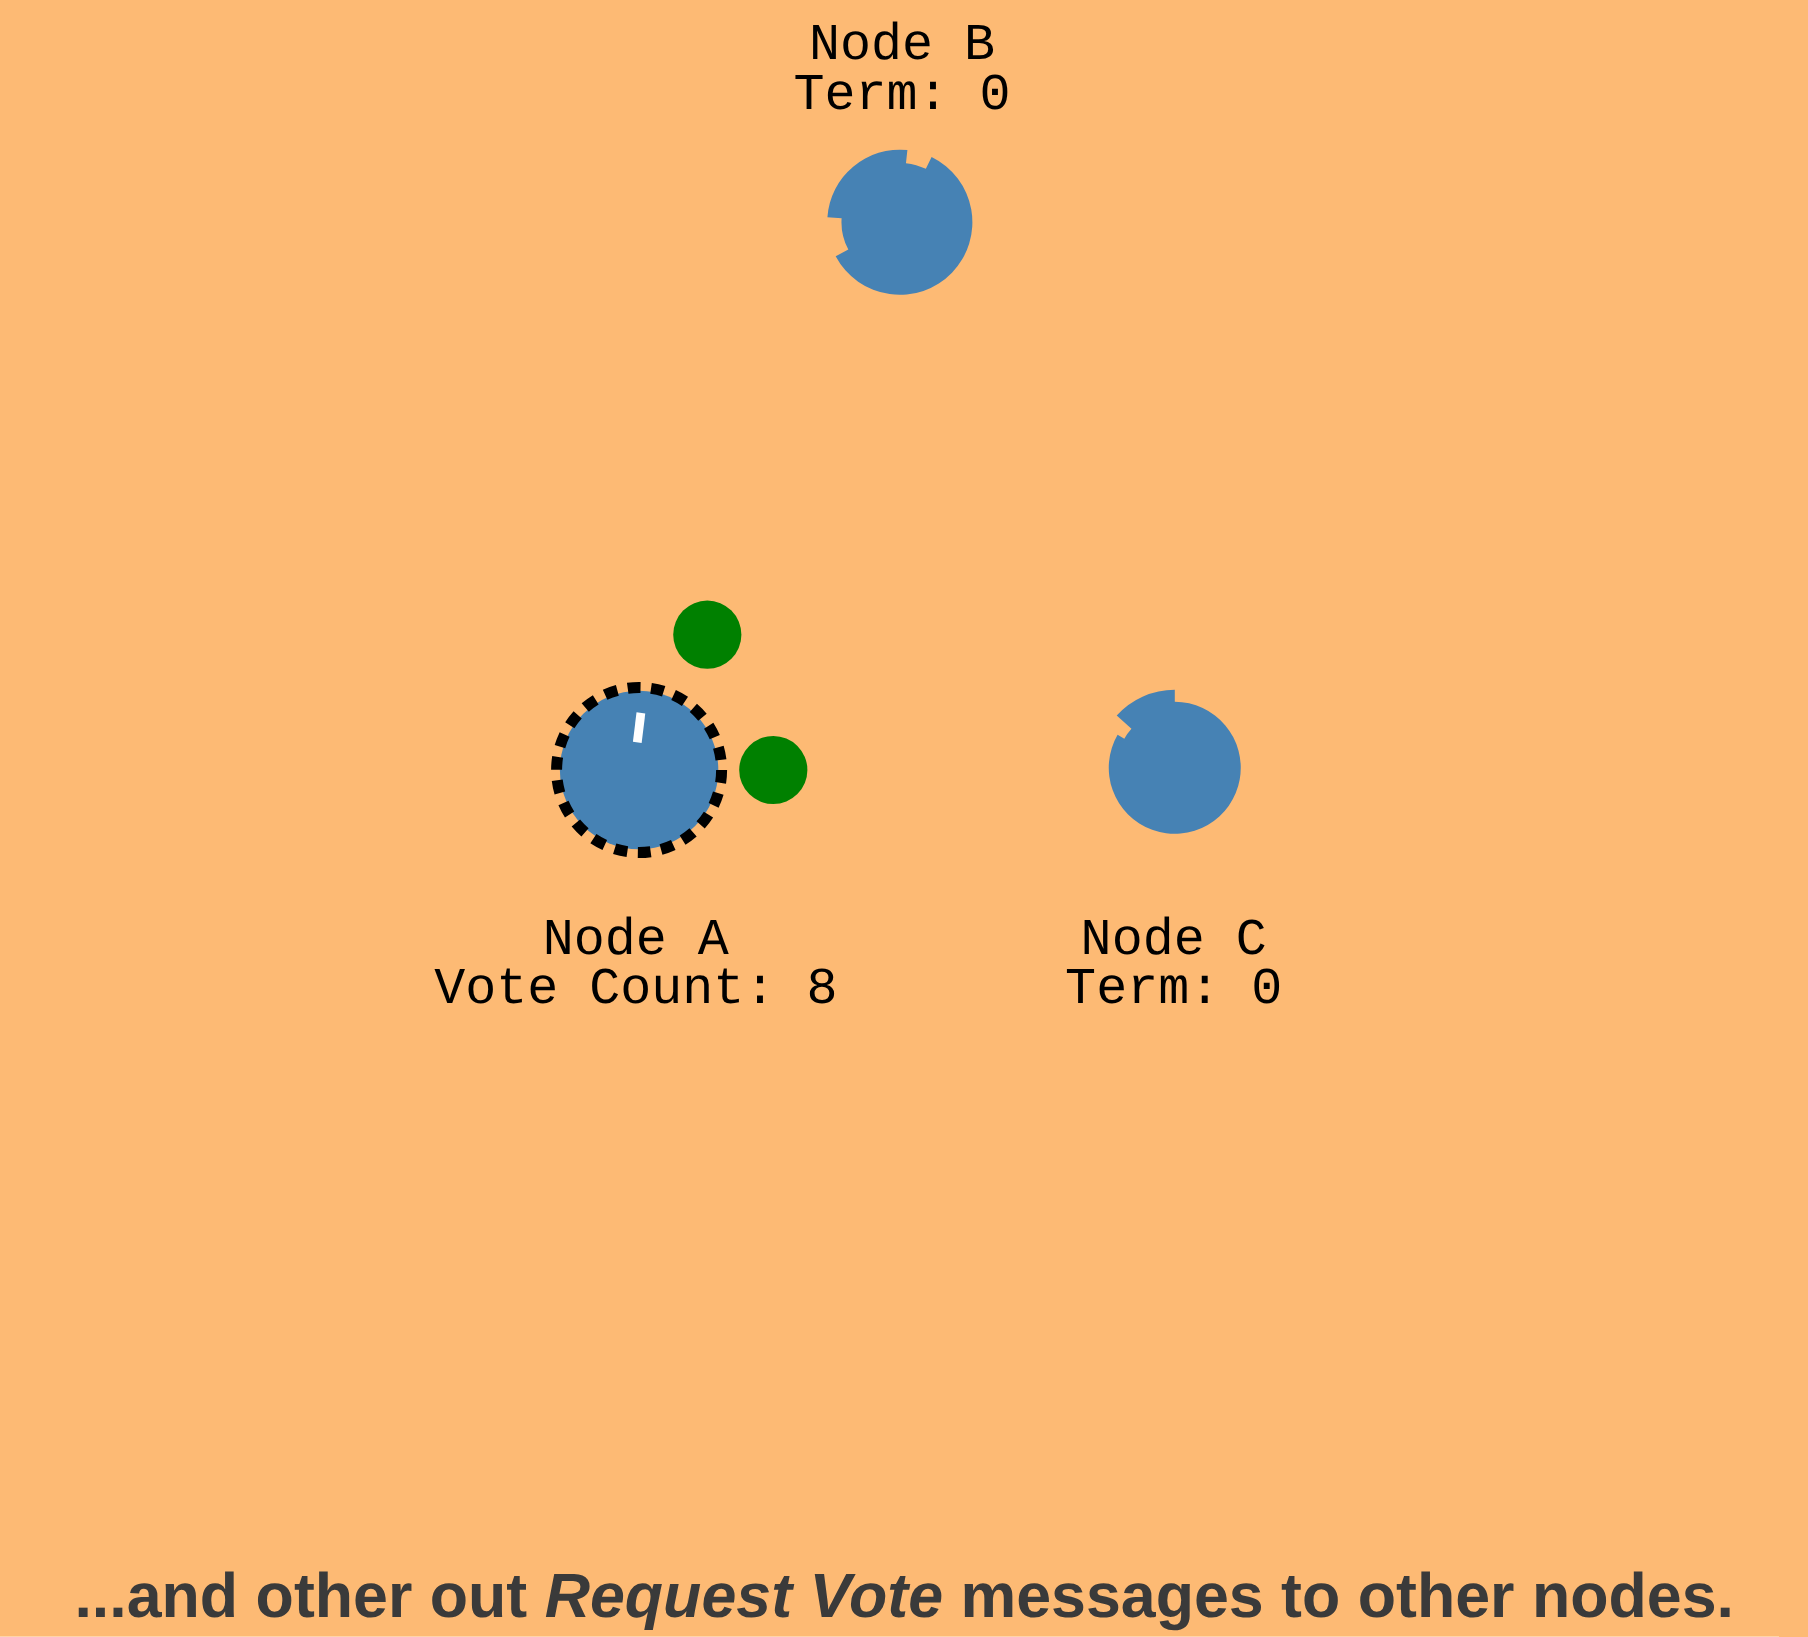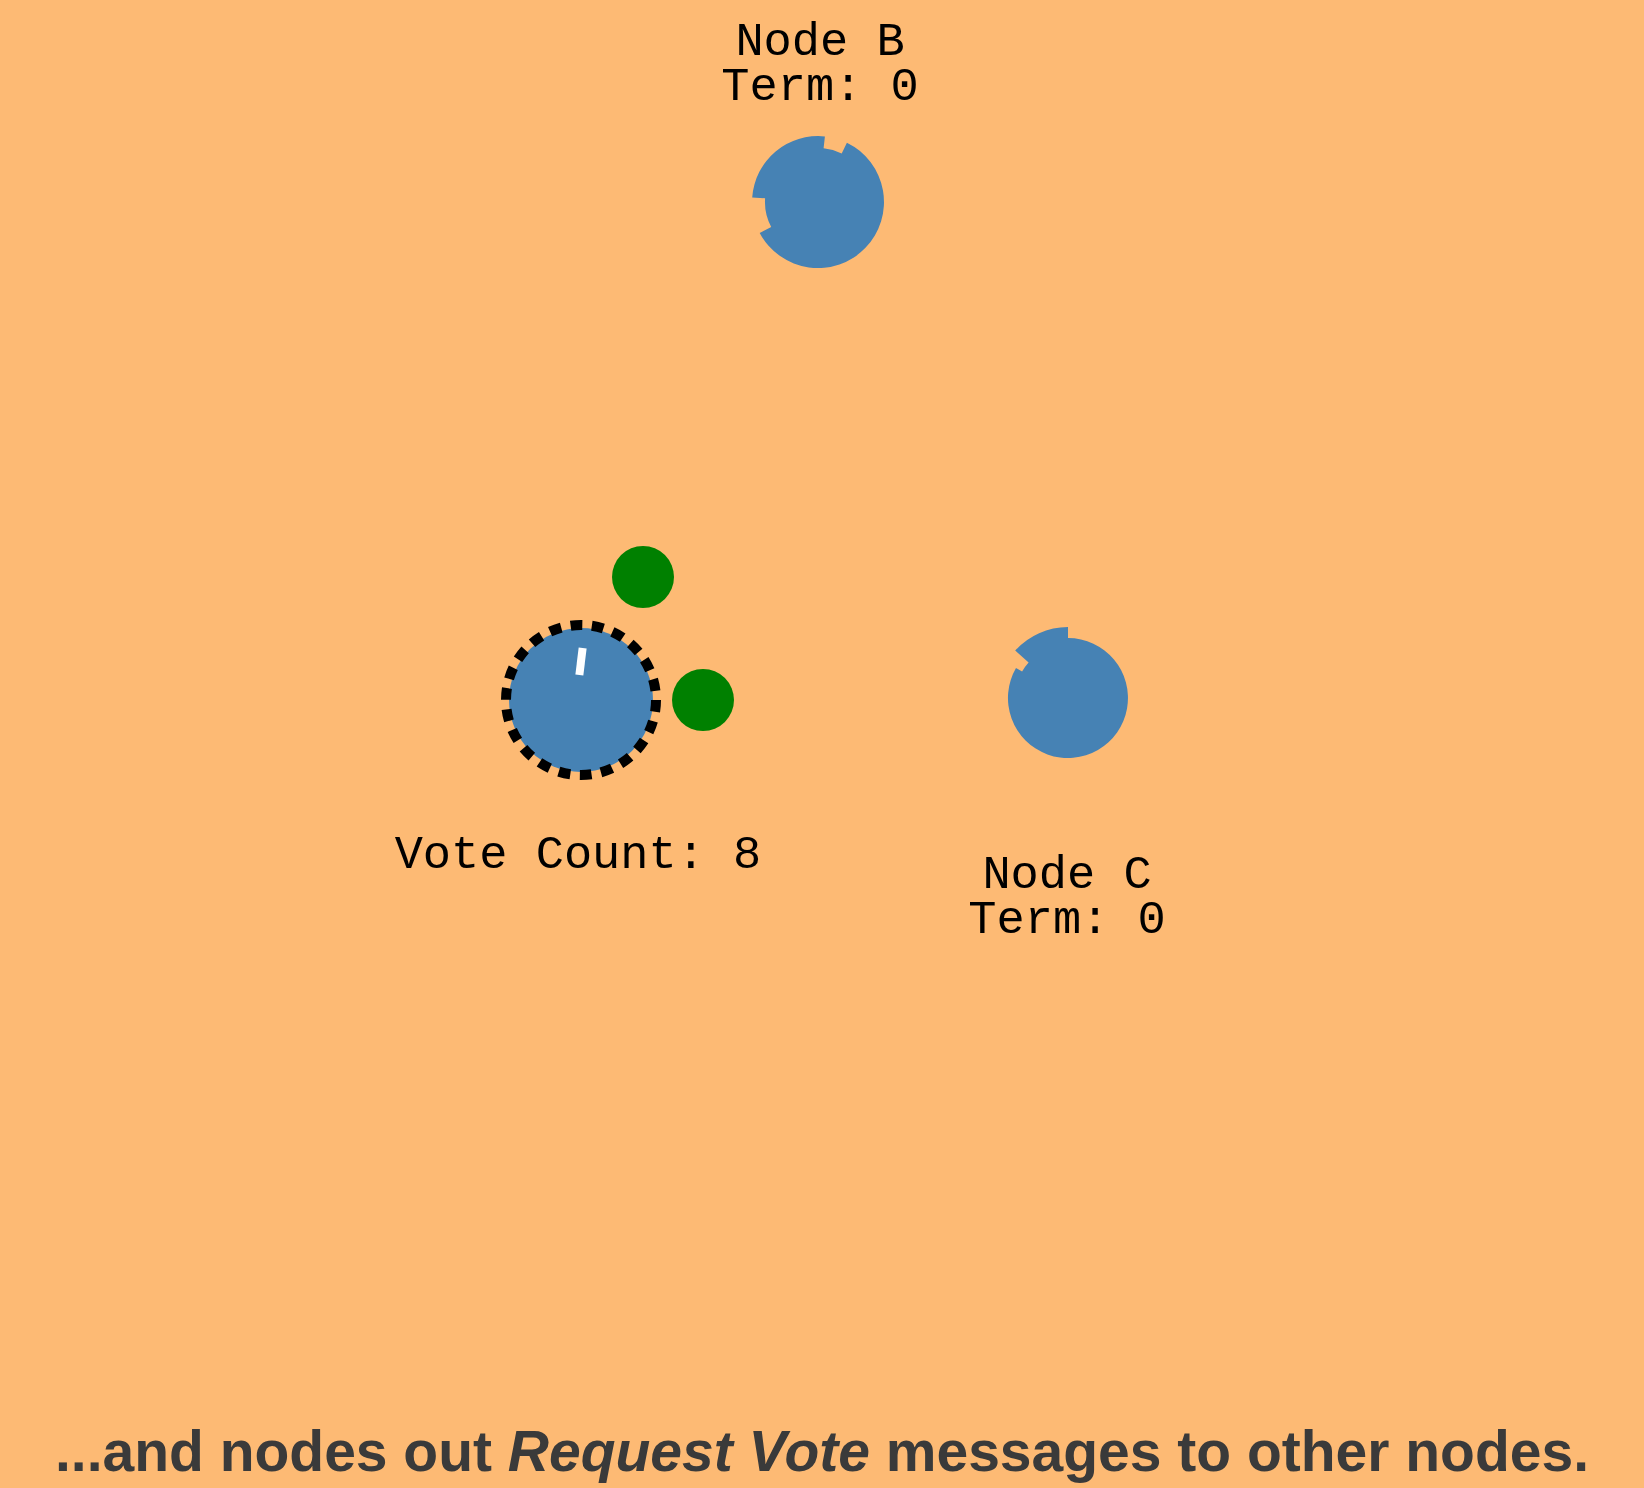--- a/index.html
+++ b/index.html
@@ -57,23 +57,24 @@
     <circle id="msg-1" fill="#008000" cx="643" cy="577" r="31"></circle>
     <circle id="msg-2" fill="#008000" cx="703" cy="700" r="31"></circle>
   </svg>
 
   <div class="node-label" style="left:820px; top:20px;">
     <div>Node B</div>
     <div>Term: 0</div>
   </div>
 
   <div class="node-label" style="left:578px; top:833px;">
+    <div>Node A</div>
     <div>Vote Count: 8</div>
   </div>
 
-  <div class="node-label" style="left:1067px; top:833px;margin-top:20px;">
+  <div class="node-label" style="left:1067px; top:833px;">
     <div>Node C</div>
     <div>Term: 0</div>
   </div>
 
-  <div class="caption"><span>...and nodes out </span><span class="em">Request Vote</span><span> messages to other nodes.</span></div>
+  <div class="caption"><span>...and other out </span><span class="em">Request Vote</span><span> messages to other nodes.</span></div>
 
 </div>
 
 </body></html>

